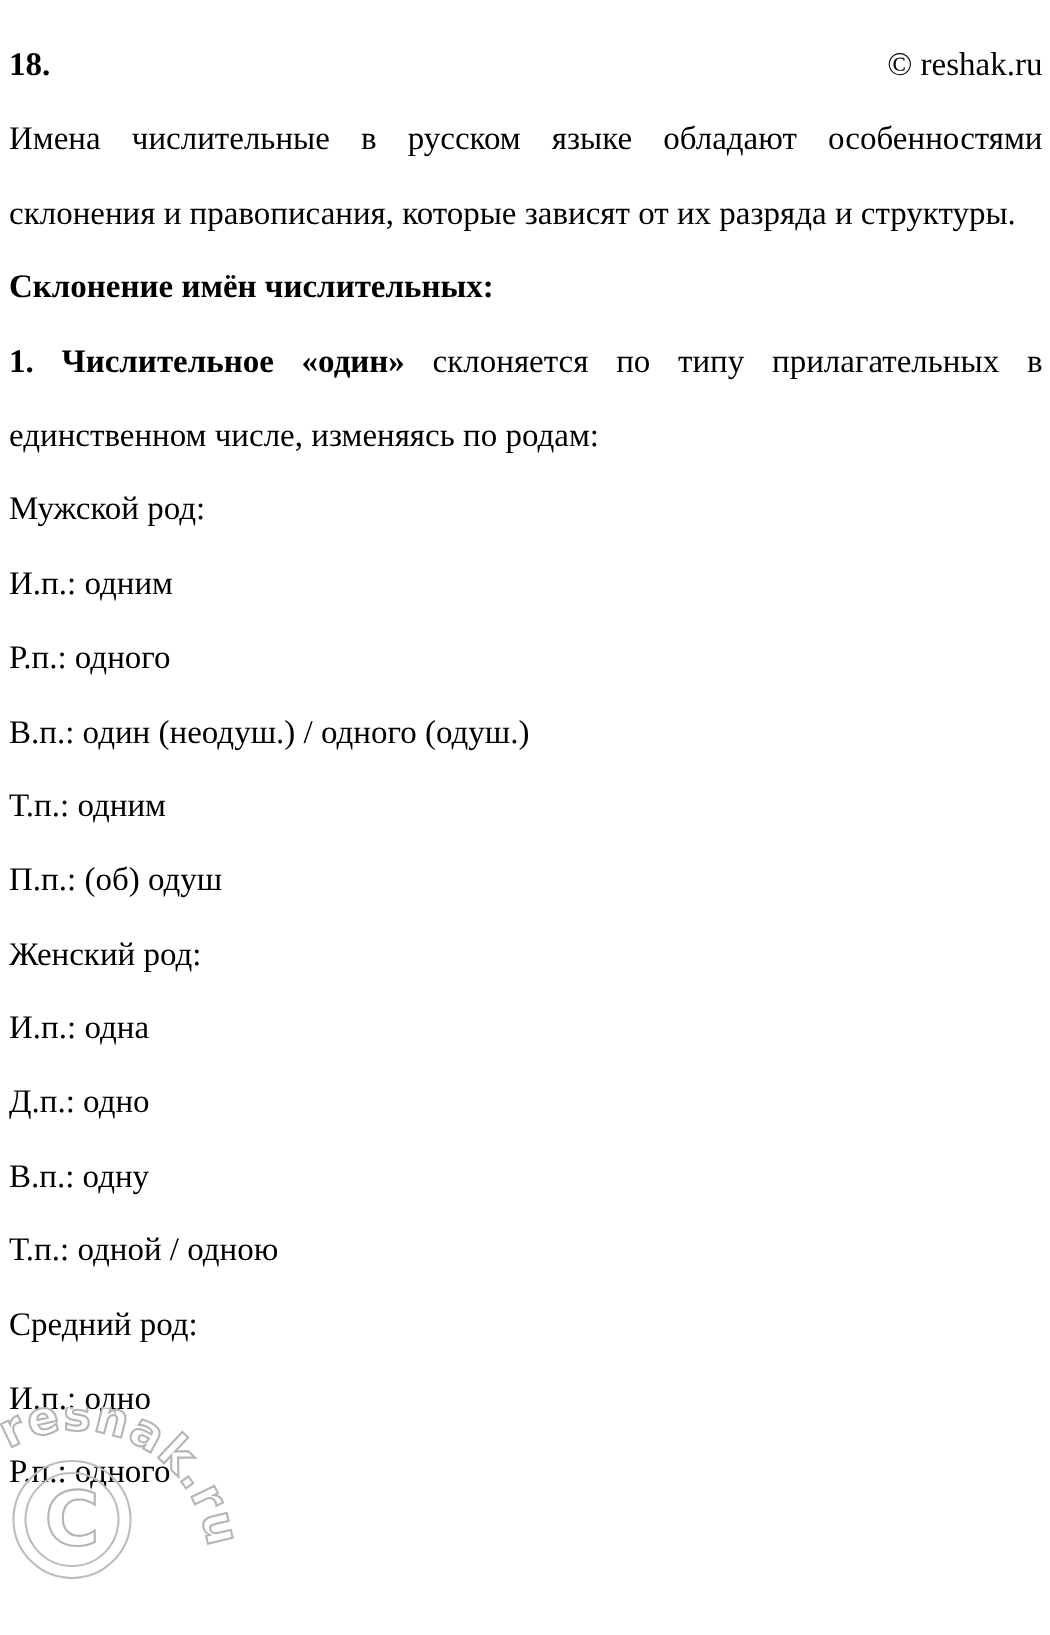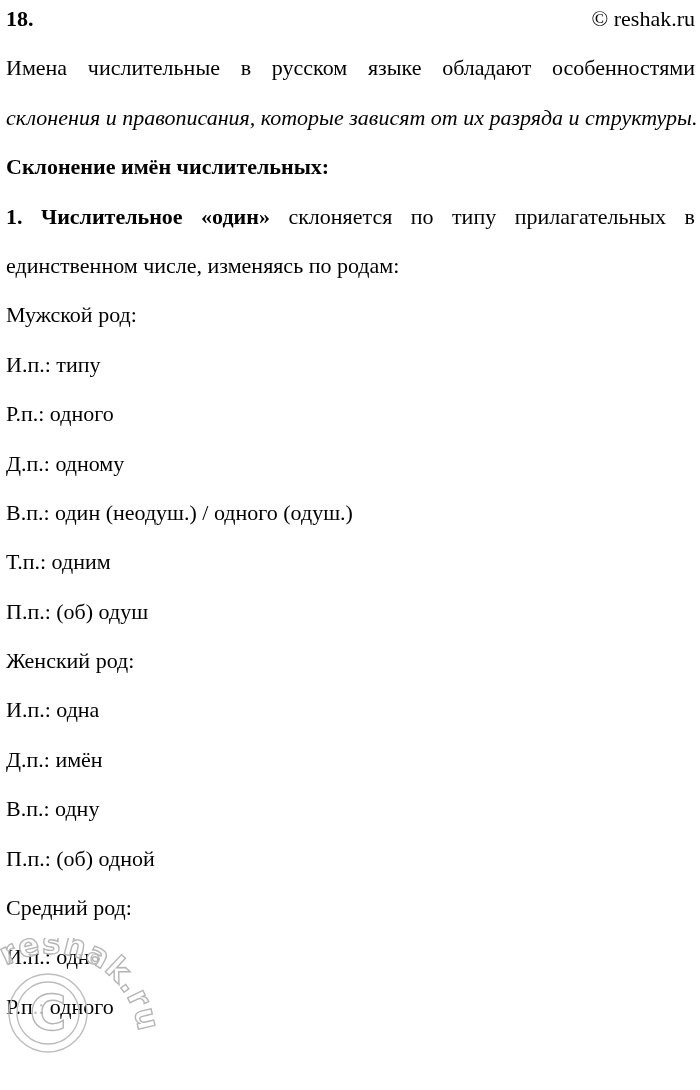--- a/index.html
+++ b/index.html
@@ -21,27 +21,28 @@
   }
   .line {
     line-height: 38px;
     margin: 0 0 11.4px 0;
     text-align: left;
   }
   .header-row {
     display: flex;
     justify-content: space-between;
     align-items: baseline;
+    margin-top: 24px;
   }
   .bold { font-weight: bold; }
   .jline {
     text-align: justify;
     text-align-last: justify;
   }
-  .noclip { white-space: nowrap; font-style: italic; }
+  .noclip { white-space: nowrap; }
   .watermark {
     position: absolute;
     left: -2px;
     top: 938px;
     width: 170px;
     height: 170px;
     pointer-events: none;
   }
   .watermark text {
     font-family: "DejaVu Sans", sans-serif;
@@ -63,32 +64,31 @@
 
   <p class="line jline">Имена числительные в русском языке обладают особенностями</p>
   <p class="line noclip">склонения и правописания, которые зависят от их разряда и структуры.</p>
 
   <p class="line bold">Склонение имён числительных:</p>
 
   <p class="line jline"><span class="bold">1. Числительное «один»</span><span> склоняется по типу прилагательных в</span></p>
   <p class="line">единственном числе, изменяясь по родам:</p>
 
   <p class="line">Мужской род:</p>
-  <p class="line">И.п.: типу</p>
+  <p class="line">И.п.: одним</p>
   <p class="line">Р.п.: одного</p>
-  <p class="line">Д.п.: одному</p>
   <p class="line">В.п.: один (неодуш.) / одного (одуш.)</p>
   <p class="line">Т.п.: одним</p>
   <p class="line">П.п.: (об) одуш</p>
 
   <p class="line">Женский род:</p>
   <p class="line">И.п.: одна</p>
-  <p class="line">Д.п.: имён</p>
+  <p class="line">Д.п.: одно</p>
   <p class="line">В.п.: одну</p>
-  <p class="line">П.п.: (об) одной</p>
+  <p class="line">Т.п.: одной / одною</p>
 
   <p class="line">Средний род:</p>
   <p class="line">И.п.: одно</p>
   <p class="line">Р.п.: одного</p>
 
 </div>
 
 <svg class="watermark" viewBox="0 0 170 170" aria-hidden="true">
   <defs>
     <path id="wm-arc" d="M 8,28 A 88 88 0 0 1 140,90" fill="none"></path>

